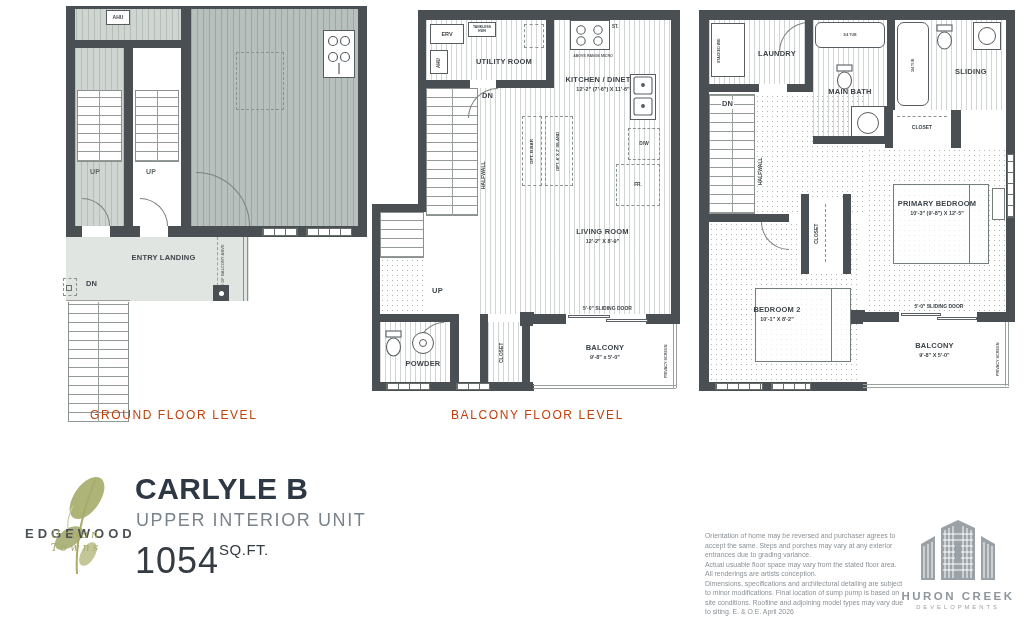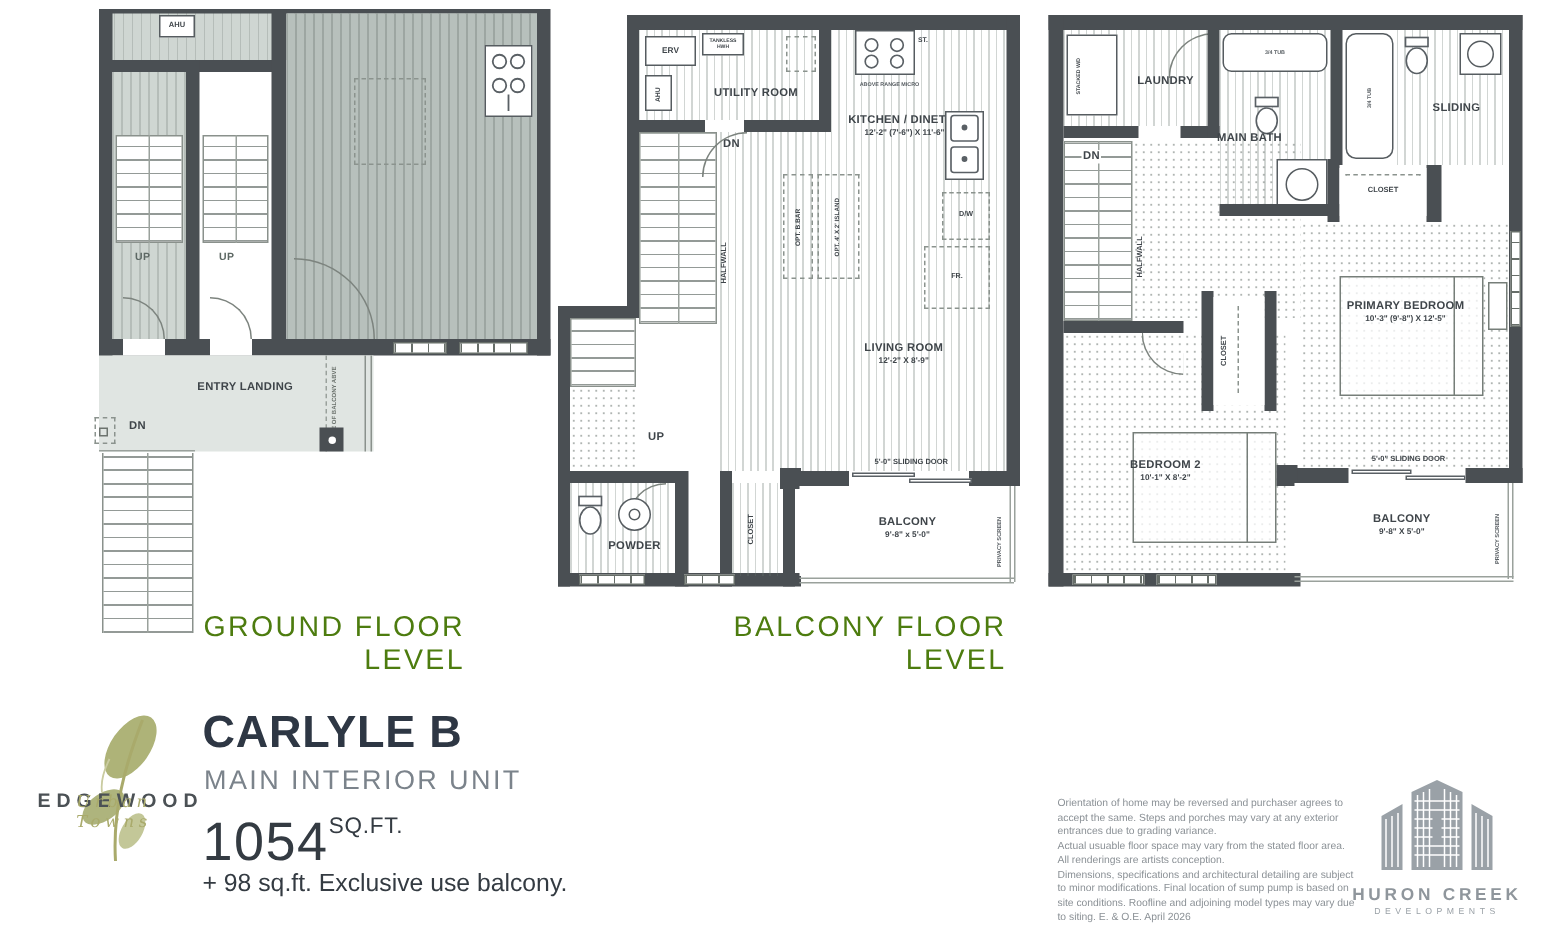--- a/index.html
+++ b/index.html
@@ -19,21 +19,21 @@
   .window-h { position:absolute; background:#fff; border:1px solid #676e69; background-image:repeating-linear-gradient(0deg, #676e69 0 1px, transparent 1px 11px); }
   .rlabel { position:absolute; font-weight:bold; font-size:7.5px; line-height:1.15; color:#3f454a; letter-spacing:.2px; text-align:center; white-space:nowrap; }
   .rdim { position:absolute; font-weight:bold; font-size:5.5px; color:#3f454a; text-align:center; white-space:nowrap; }
   .tlabel { position:absolute; font-weight:bold; font-size:5px; color:#3f454a; text-align:center; }
   .vt { writing-mode:vertical-rl; transform:rotate(180deg); text-align:center; white-space:nowrap; }
   .updn { position:absolute; font-weight:bold; font-size:7px; color:#5d6864; letter-spacing:.3px; }
   .arc-ne { position:absolute; border-top:1px solid #7c837e; border-right:1px solid #7c837e; border-top-right-radius:100% 100%; }
   .arc-nw { position:absolute; border-top:1px solid #7c837e; border-left:1px solid #7c837e; border-top-left-radius:100% 100%; }
   .arc-sw { position:absolute; border-bottom:1px solid #7c837e; border-left:1px solid #7c837e; border-bottom-left-radius:100% 100%; }
   .thinline { position:absolute; background:#9aa19c; }
-  .floor-label { position:absolute; font-size:19px; letter-spacing:1.6px; color:#4d7c0f; text-align:right; width:220px; }
+  .floor-label { position:absolute; font-size:12px; letter-spacing:1.6px; color:#c2410c; text-align:left; width:220px; }
   .circle { border:1.1px solid #565c60; border-radius:50%; background:#fff; position:absolute; }
   .bed { position:absolute; border:1.1px solid #767e79; background:rgba(255,255,255,.75); }
   .post { position:absolute; background:#4a4f53; }
   .post span { position:absolute; left:50%; top:50%; width:5px; height:5px; margin:-2.5px 0 0 -2.5px; border-radius:50%; background:#fff; display:block; }
   p { margin:0; }
 </style>
 </head>
 <body>
 
 <div id="page">
@@ -227,21 +227,21 @@
         <span class="el" style="left:0;top:10px;width:100%;text-align:center;font-size:3.6px;font-weight:bold;color:#5a6065;">3/4 TUB</span>
       </div>
     <div class="fix" style="left:138px;top:56px;width:19px;height:27px;border:none;background:transparent;">
       <svg width="19" height="27" viewBox="0 0 19 27">
           <g fill="#fff" stroke="#5a6065" stroke-width="1.1">
             <rect x="2" y="1" width="15" height="6"></rect>
             <ellipse cx="9.5" cy="16.5" rx="7" ry="8.5"></ellipse>
           </g>
         </svg>
     </div>
-    <div class="rlabel" style="left:96px;top:80px;width:80px;">MAIN BATH</div>
+    <div class="rlabel" style="left:113px;top:80px;width:80px;">MAIN BATH</div>
     <div class="fix" style="left:154px;top:98px;width:34px;height:34px;">
         <span class="circle" style="left:5px;top:5px;width:22px;height:22px;"></span>
       </div>
     <div class="wall" style="left:116px;top:128px;width:80px;height:8px;"></div>
     <div class="wall" style="left:190px;top:12px;width:8px;height:90px;"></div>
     <div class="fix" style="left:200px;top:14px;width:32px;height:84px;border-radius:7px;">
         <span class="el vt" style="left:13px;top:6px;height:72px;font-size:3.6px;font-weight:bold;color:#5a6065;">3/4 TUB</span>
       </div>
     <div class="fix" style="left:238px;top:16px;width:19px;height:27px;border:none;background:transparent;">
       <svg width="19" height="27" viewBox="0 0 19 27">
@@ -304,25 +304,24 @@
         <ellipse cx="44" cy="72" rx="9" ry="16" transform="rotate(55 44 72)" fill="#9aa15c" opacity="0.8"></ellipse>
         <ellipse cx="63" cy="88" rx="7" ry="13" transform="rotate(30 63 88)" fill="#b4b97e" opacity="0.8"></ellipse>
         <path d="M70 14 C 58 45, 50 75, 52 108" stroke="#a9aa6b" stroke-width="2" fill="none"></path>
         <path d="M48 40 C 44 48, 42 55, 43 62" stroke="#c9cba0" stroke-width="1.2" fill="none"></path>
       </g>
     </svg>
     <div class="el" style="left:0;top:60px;width:102px;text-align:center;font-size:13px;font-weight:bold;letter-spacing:4px;color:#4b5155;">EDGEWOOD</div>
     <div class="el" style="left:0;top:62px;width:102px;text-align:center;font-family:'DejaVu Serif', serif;font-style:italic;font-size:11px;color:#a9aa6b;letter-spacing:3px;">Urban Towns</div>
   </div>
   <div class="el" style="left:135px;top:472px;font-size:30px;font-weight:bold;color:#2e3744;letter-spacing:.5px;">CARLYLE B</div>
-  <div class="el" style="left:136px;top:510px;font-size:18px;color:#7b838b;letter-spacing:1.6px;">MAIN INTERIOR UNIT</div>
+  <div class="el" style="left:136px;top:510px;font-size:18px;color:#7b838b;letter-spacing:1.6px;">UPPER INTERIOR UNIT</div>
   <div class="el" style="left:135px;top:540px;">
     <span style="font-size:36px;color:#343b42;letter-spacing:1px;">1054</span><span style="font-size:15px;color:#343b42;vertical-align:18px;letter-spacing:.5px;">SQ.FT.</span>
   </div>
-  <div class="el" style="left:135px;top:580px;font-size:16.5px;color:#343b42;">+ 98 sq.ft. Exclusive use balcony.</div>
 
   <div class="el" style="left:705px;top:531px;width:200px;font-size:6.9px;line-height:1.38;color:#8b9196;">
     <p>Orientation of home may be reversed and purchaser agrees to accept the same. Steps and porches may vary at any exterior entrances due to grading variance.</p>
     <p>Actual usuable floor space may vary from the stated floor area. All renderings are artists conception.</p>
     <p>Dimensions, specifications and architectural detailing are subject to minor modifications. Final location of sump pump is based on site conditions. Roofline and adjoining model types may vary due to siting. E. &amp; O.E. April 2026</p>
   </div>
 
   <div class="el" style="left:893px;top:518px;width:130px;height:100px;text-align:center;">
     <svg width="78" height="66" viewBox="0 0 78 66" style="display:inline-block;">
       <g fill="#9aa1a7">

